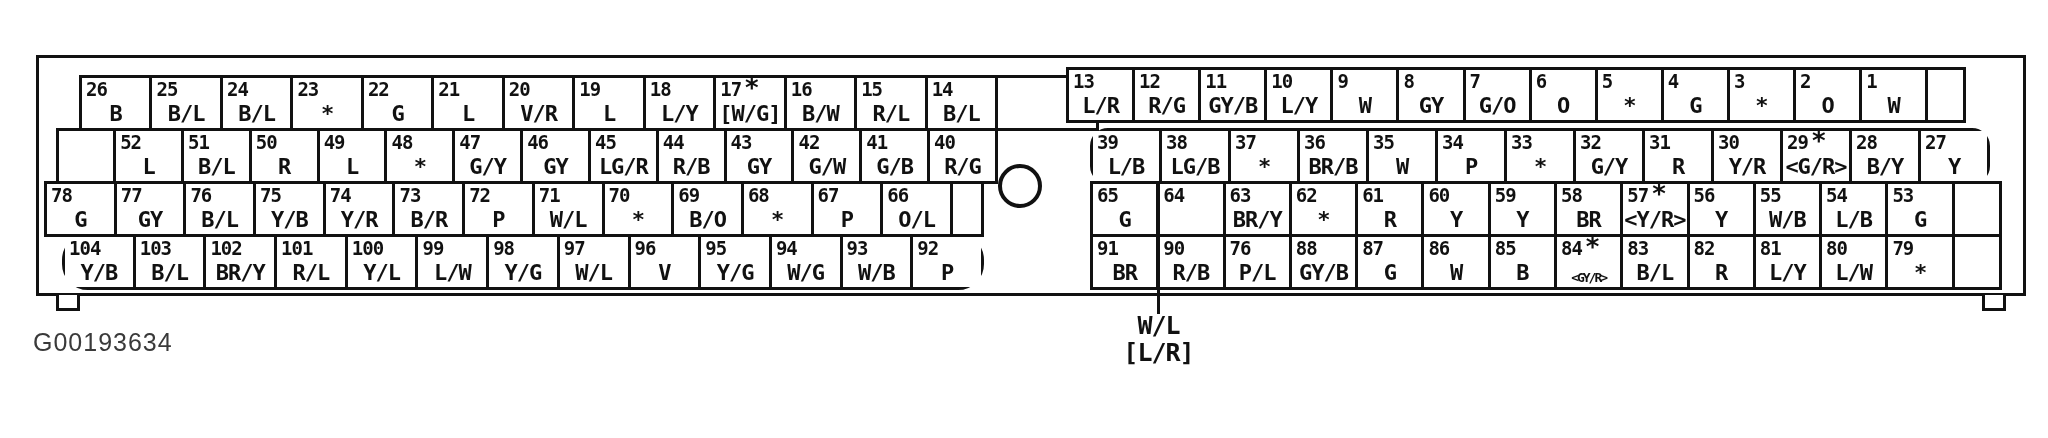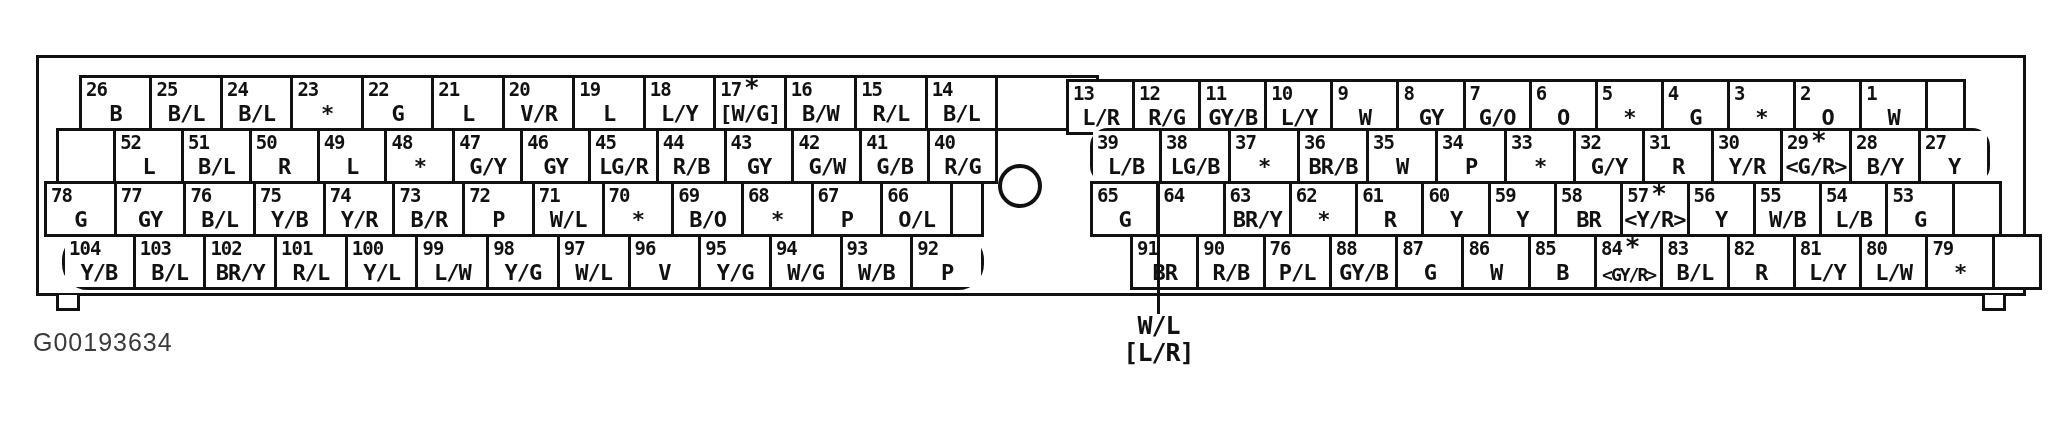--- a/index.html
+++ b/index.html
@@ -6,21 +6,21 @@
   html,body{background:#fff}
   body{width:2048px;height:438px;font-family:"DejaVu Sans Mono",monospace;color:#111}
   .canvas{position:relative;width:2048px;height:438px;background:#fff;overflow:hidden}
   .frame{position:absolute;left:36px;top:55px;width:1990px;height:241px;border:3px solid #111;background:#fff}
   .rowblock{position:absolute;display:flex;height:56px;border:3px solid #111;background:#fff;z-index:2}
   .cell,.spacer{flex:1;border-right:3px solid #111;position:relative;background:#fff}
   .cell:last-child,.spacer:last-child{border-right:none}
   .pin-num{position:absolute;left:4px;top:0;font-size:19px;font-weight:bold;letter-spacing:-1px;white-space:nowrap;line-height:22px}
   .pin-star{font-size:26px;margin-left:3px;line-height:20px;vertical-align:top}
   .wire-color{position:absolute;left:0;right:0;bottom:2px;text-align:center;font-size:22px;font-weight:bold;letter-spacing:-1px;white-space:nowrap}
-  .wire-color.small{font-size:18px;letter-spacing:-2px}
+  .wire-color.small{font-size:13px;letter-spacing:-2px}
   .center-circle{position:absolute;left:998px;top:164px;width:44px;height:44px;border:4px solid #111;border-radius:50%;background:#fff;z-index:1}
   .foot{position:absolute;top:295px;width:24px;height:16px;border-left:3px solid #111;border-right:3px solid #111;border-bottom:3px solid #111;background:#fff}
   .foot-left{left:56px}
   .foot-right{left:1982px}
   .leader-line{position:absolute;left:1157px;top:184px;width:3px;height:130px;background:#111;z-index:5}
   .callout{position:absolute;left:1076px;top:312px;width:165px;text-align:center;font-weight:bold;font-size:25px;line-height:27px;letter-spacing:-1px}
   .fig-id{position:absolute;left:33px;top:328px;font-family:"Liberation Sans",sans-serif;font-size:25px;color:#3a3a3a;letter-spacing:1px}
 </style>
 </head>
 <body>
@@ -76,21 +76,21 @@
       <div class="cell">
         <span class="pin-num">15</span>
         <div class="wire-color">R/L</div>
       </div>
       <div class="cell">
         <span class="pin-num">14</span>
         <div class="wire-color">B/L</div>
       </div>
       <div class="spacer" style="flex: 1.45 1 0%;"></div>
     </div>
-  <div class="rowblock" id="blk-r1-right" style="left: 1066px; top: 79px; width: 900px;">
+  <div class="rowblock" id="blk-r1-right" style="left: 1066px; top: 67px; width: 900px;">
       <div class="cell">
         <span class="pin-num">13</span>
         <div class="wire-color">L/R</div>
       </div>
       <div class="cell">
         <span class="pin-num">12</span>
         <div class="wire-color">R/G</div>
       </div>
       <div class="cell">
         <span class="pin-num">11</span>
@@ -403,21 +403,21 @@
       </div>
       <div class="cell">
         <span class="pin-num">93</span>
         <div class="wire-color">W/B</div>
       </div>
       <div class="cell">
         <span class="pin-num">92</span>
         <div class="wire-color">P</div>
       </div>
     </div>
-  <div class="rowblock" id="blk-r4-right" style="left: 1090px; top: 234px; width: 912px; margin-left: 40px;">
+  <div class="rowblock" id="blk-r4-right" style="left: 1090px; top: 234px; width: 912px;">
       <div class="cell">
         <span class="pin-num">91</span>
         <div class="wire-color">BR</div>
       </div>
       <div class="cell">
         <span class="pin-num">90</span>
         <div class="wire-color">R/B</div>
       </div>
       <div class="cell">
         <span class="pin-num">76</span>

